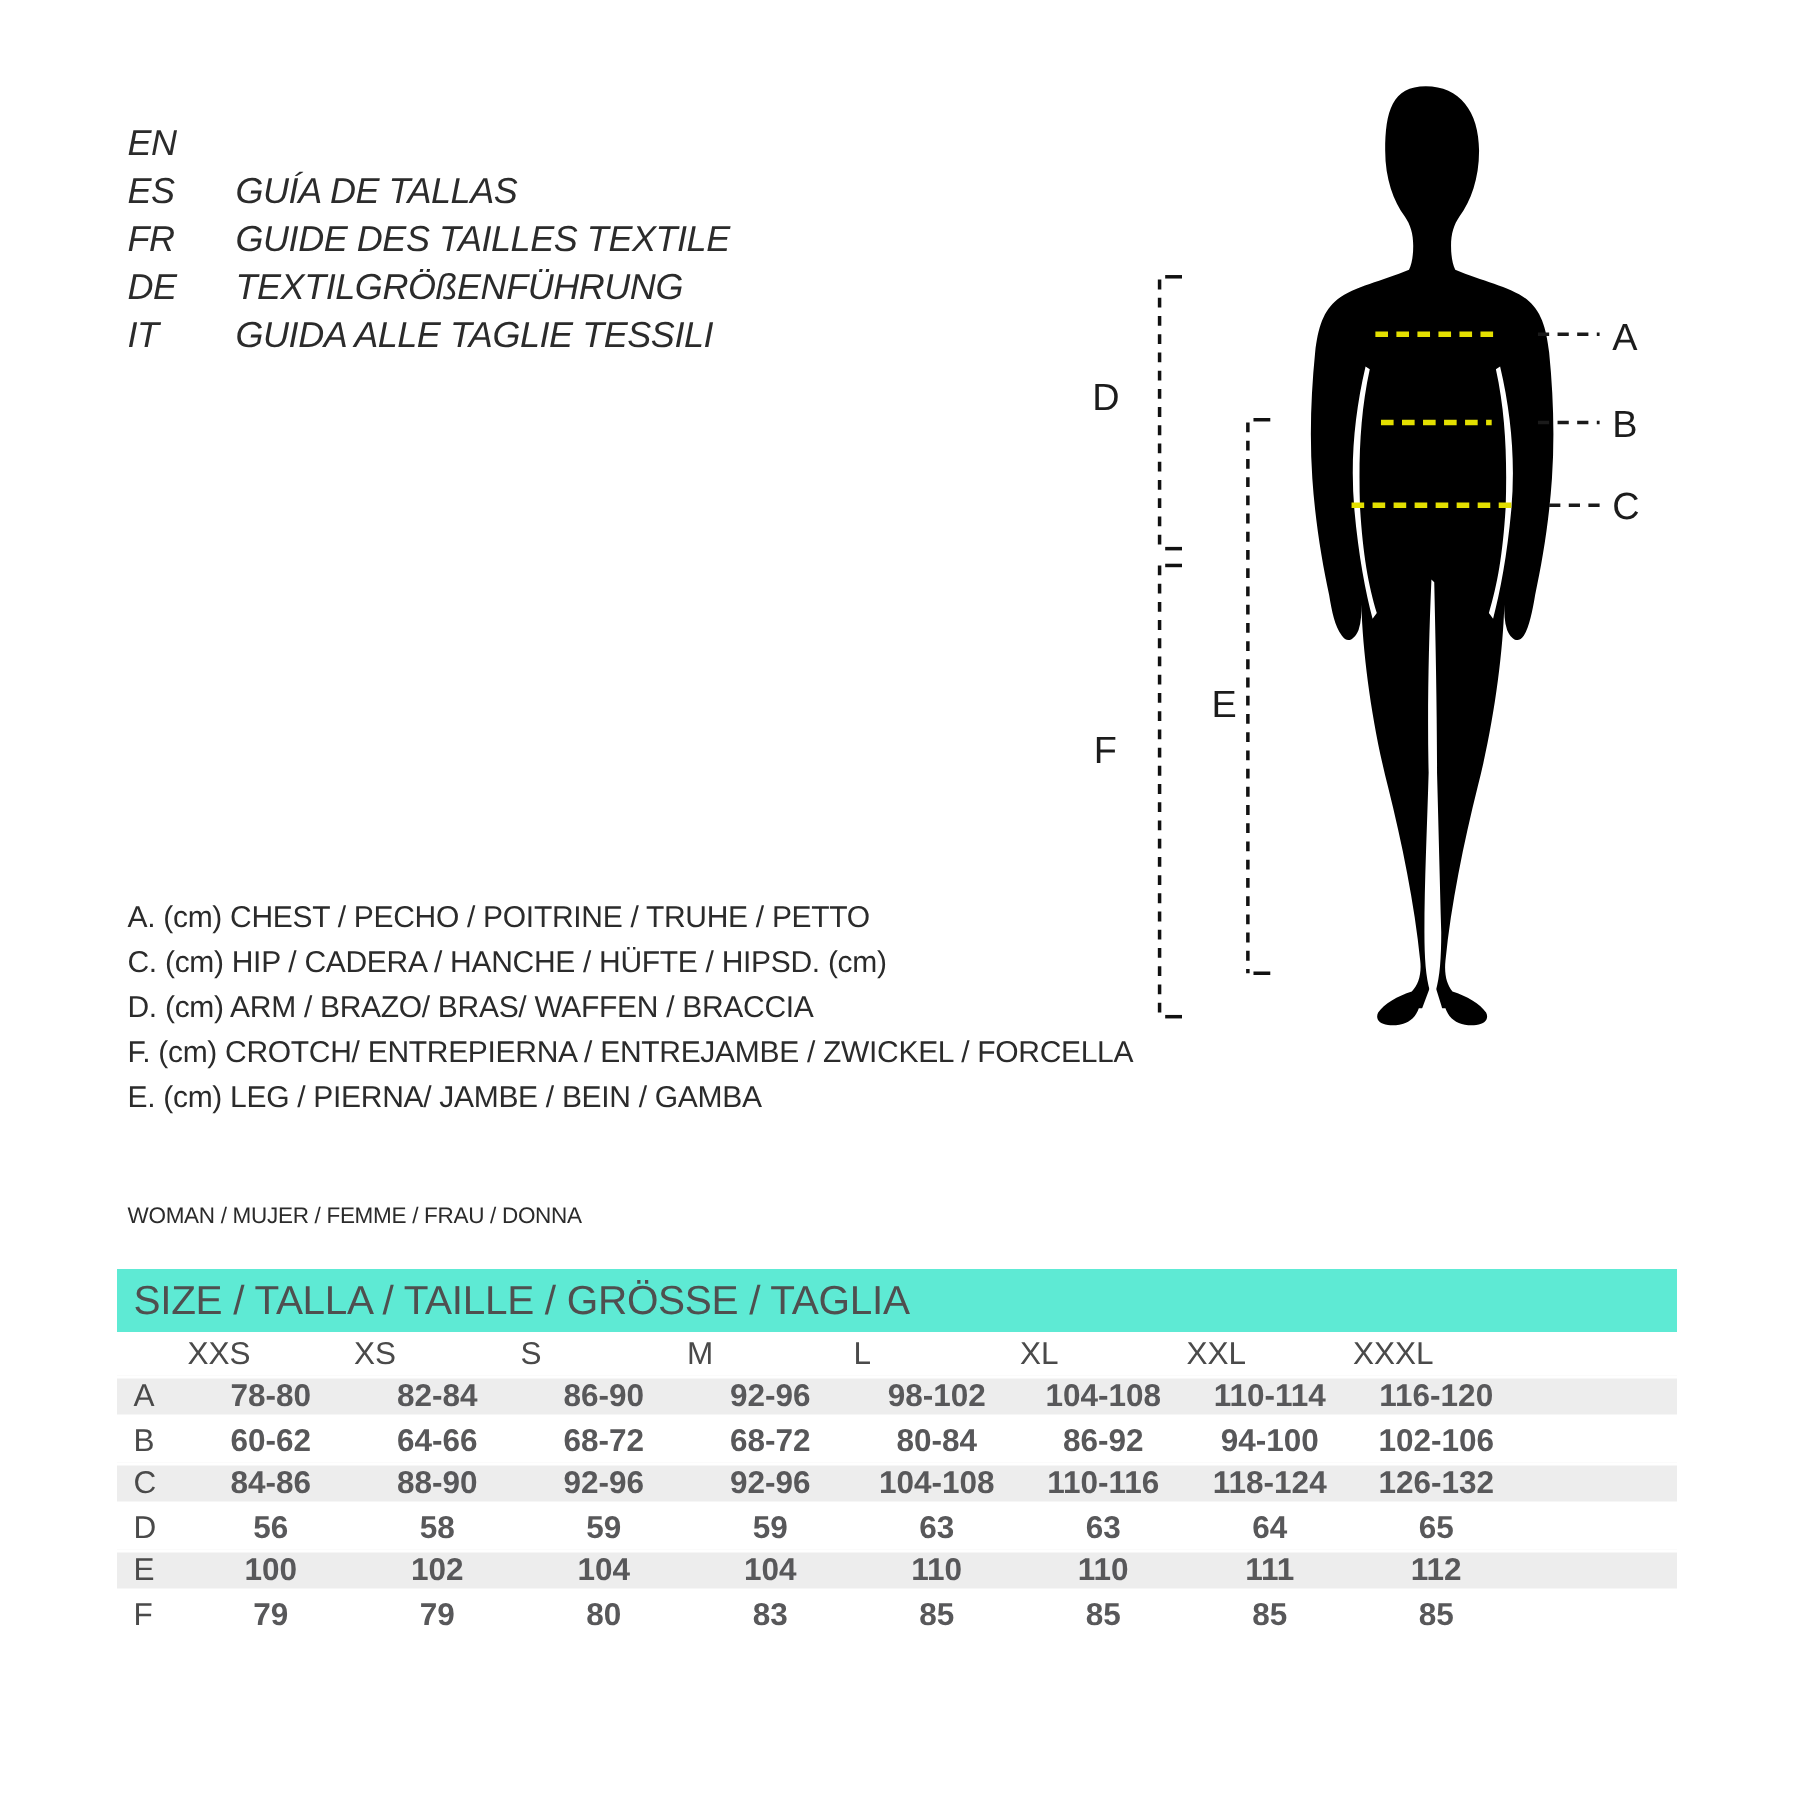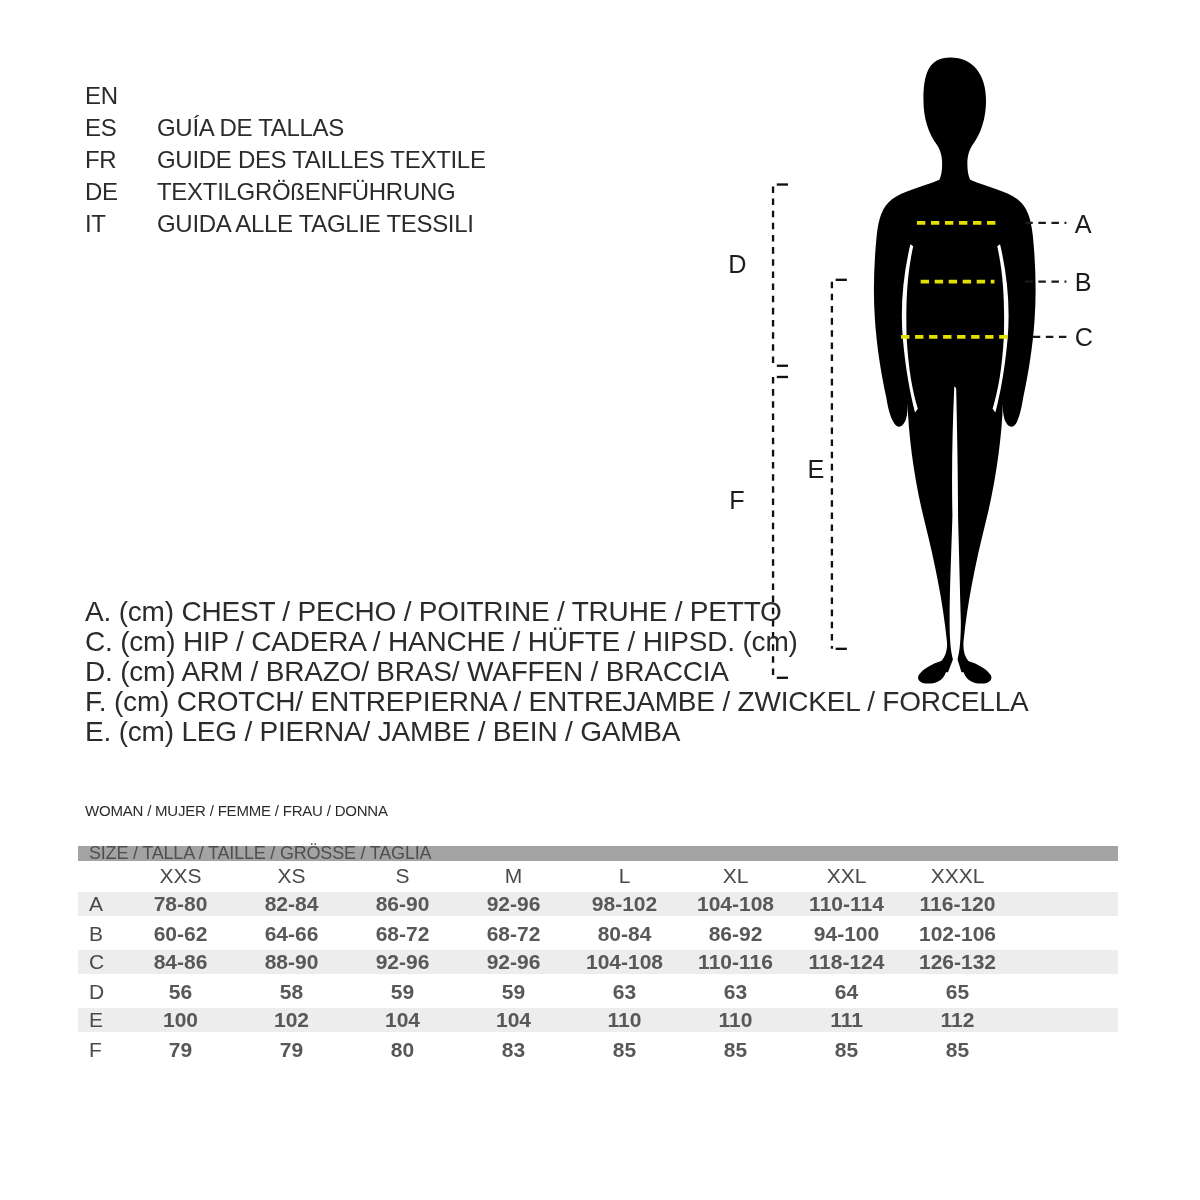--- a/index.html
+++ b/index.html
@@ -2,39 +2,39 @@
 <html><head>
 <meta charset="utf-8">
 <style>
   html,body{margin:0;padding:0;background:#fff;}
   .page{
     position:relative;width:1200px;height:1200px;background:#ffffff;overflow:hidden;
     font-family:"Liberation Sans","DejaVu Sans",sans-serif;color:#2b2b2b;
   }
   
   .lang-block{position:absolute;left:85px;top:80px;font-size:24px;line-height:32px;letter-spacing:-0.3px;}
-  .lang-row{display:flex;}
+  .lang-row{display:flex;font-style:italic;}
   .lang-code{width:72px;flex:0 0 72px;}
   
-  .desc-block{position:absolute;left:85px;top:597px;font-size:28px;line-height:30px;letter-spacing:-0.2px;}
+  .desc-block{position:absolute;left:85px;top:597px;font-size:20px;line-height:30px;letter-spacing:-0.2px;}
   
   .gender-line{position:absolute;left:85px;top:802px;font-size:15px;letter-spacing:-0.2px;}
   
   .size-table{position:absolute;left:78px;top:846px;width:1040px;}
   .st-header{
-    box-sizing:border-box;height:15px;background:#a3a3a3;color:#4f4f4f;
-    font-size:18px;display:flex;align-items:center;padding-left:11px;letter-spacing:-0.2px;
+    box-sizing:border-box;height:42px;background:#5eead4;color:#4f4f4f;
+    font-size:27px;display:flex;align-items:center;padding-left:11px;letter-spacing:-0.2px;
   }
   .t-row{
     box-sizing:border-box;display:grid;grid-template-columns:47px repeat(8,111px) 1fr;
     height:29px;align-items:center;
   }
   .t-row.striped{background:#ededed;border-top:2px solid #fff;border-bottom:3px solid #fff;}
   .t-cell{text-align:center;font-size:21px;color:#58585a;font-weight:bold;}
-  .t-colhead{text-align:center;font-size:21px;color:#4a4a4a;}
+  .t-colhead{font-size:21px;color:#4a4a4a;}
   .t-rlabel{text-align:left;padding-left:11px;font-size:21px;color:#4a4a4a;}
   
   .figure-wrap{position:absolute;left:700px;top:50px;width:460px;height:710px;}
   .figure-wrap svg{display:block;}
   .fig-letter{font-family:"Liberation Sans","DejaVu Sans",sans-serif;font-size:27px;fill:#1c1c1c;}
 </style>
 </head>
 <body>
 
 <div class="page">

